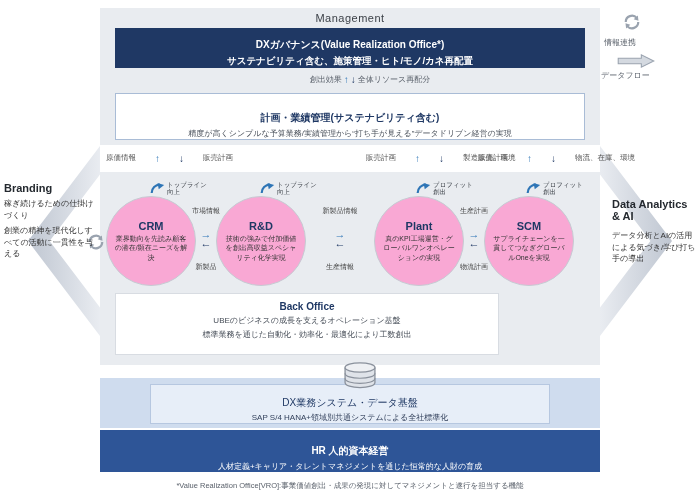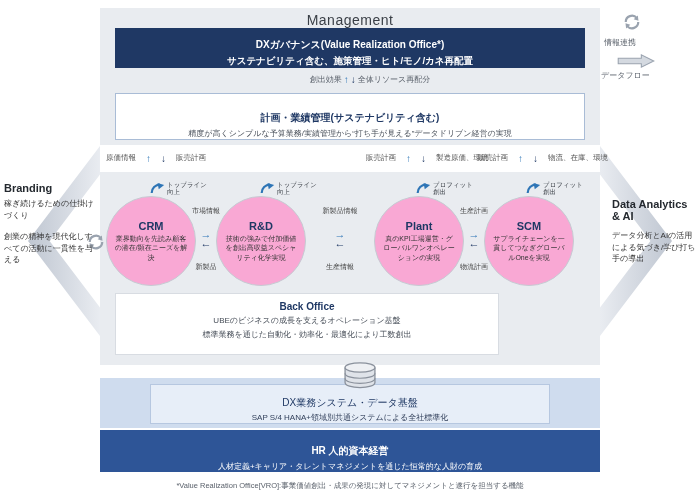--- a/index.html
+++ b/index.html
@@ -3,32 +3,32 @@
 <meta charset="utf-8">
 <style>
   *{margin:0;padding:0;box-sizing:border-box}
   body{background:#fff}
   .stage{position:relative;width:700px;height:500px;background:#fff;
          font-family:"Liberation Sans","DejaVu Sans",sans-serif;color:#333;overflow:hidden}
   .abs{position:absolute}
   .ccol{display:flex;flex-direction:column;align-items:center;justify-content:flex-end;text-align:center}
   
   .mgmt{left:100px;top:8px;width:500px;height:137px;background:#e9ecf0}
-  .mgmt-title{left:100px;top:12px;width:500px;text-align:center;font-size:14px;color:#3a3f46;letter-spacing:.5px}
+  .mgmt-title{left:100px;top:12px;width:500px;text-align:center;font-size:11px;color:#3a3f46;letter-spacing:.5px}
   .gov{left:115px;top:28px;width:470px;height:40px;background:#1f3864;color:#fff;gap:3px}
   .gov .l1{font-size:10px;font-weight:bold}
   .gov .l2{font-size:9.5px;font-weight:bold}
   .flowrow{left:250px;top:74px;width:240px;height:15px;display:flex;justify-content:center;gap:2px;font-size:8px;color:#5a616b}
   .up{color:#2e75b6;font-weight:bold;font-size:10px}
   .dn{color:#1f3864;font-weight:bold;font-size:10px}
   .plan{left:115px;top:93px;width:470px;height:47px;background:#fff;border:1px solid #a9bcd6;gap:3px}
   .plan .t{font-size:10px;font-weight:bold;color:#1f3864}
   .plan .d{font-size:8px;color:#474e58}
   
-  .exch{top:149px;height:18px;display:flex;align-items:center;gap:10px;font-size:7.5px;color:#555}
+  .exch{top:149px;height:18px;display:flex;align-items:center;gap:19px;font-size:7.5px;color:#555}
   .e1{left:106px}.e2{left:366px}.e3{left:478px}
   
   .mid{left:100px;top:172px;width:500px;height:193px;background:#e9ecf0}
   .tag{top:179px;height:18px;display:flex;align-items:center;gap:2px}
   .tag .lbl{font-size:6.5px;line-height:1.15;color:#3a3f46;width:44px;text-align:left}
   .circle{top:196px;width:90px;height:90px;background:#f9a8d4;border:1px solid #c6cbd3;border-radius:50%;
           display:flex;flex-direction:column;align-items:center;justify-content:center;text-align:center;padding:7px}
   .circle .t{font-size:11px;font-weight:bold;color:#1f3864;margin-bottom:2px}
   .circle .d{font-size:7px;line-height:1.3;color:#333}
   .link{top:206px;height:66px;width:60px;display:flex;flex-direction:column;justify-content:space-between;align-items:center;text-align:center;font-size:7px;color:#444}
@@ -208,21 +208,21 @@
   <div class="abs hrbox ccol">
     <div class="t">HR 人的資本経営</div>
     <div class="d">人材定義+キャリア・タレントマネジメントを通じた恒常的な人財の育成</div>
   </div>
 
   <div class="abs footnote">*Value Realization Office[VRO]:事業価値創出・成果の発現に対してマネジメントと遂行を担当する機能</div>
 
   <div class="abs sidetext branding">
     <div class="st">Branding</div>
     <div class="sl">稼ぎ続けるための仕掛けづくり</div>
-    <div class="sl" style="margin-top:10px">創業の精神を現代化しすべての活動に一貫性を与える</div>
+    <div class="sl" style="margin-top:4px">創業の精神を現代化しすべての活動に一貫性を与える</div>
   </div>
 
   <div class="abs sidetext dataai">
     <div class="st">Data Analytics &amp; AI</div>
     <div class="sl" style="margin-top:8px">データ分析とAIの活用による気づき/学び打ち手の導出</div>
   </div>
 
   <svg class="abs icon" style="left:622px;top:12px" width="20" height="20" viewBox="0 0 24 24">
     <path d="M19.5 12a7.5 7.5 0 0 1-13.2 4.9" fill="none" stroke="#9aa3af" stroke-width="2.6"></path>
     <polygon points="4.2,13.6 10,15.4 5,19.8" fill="#9aa3af"></polygon>

